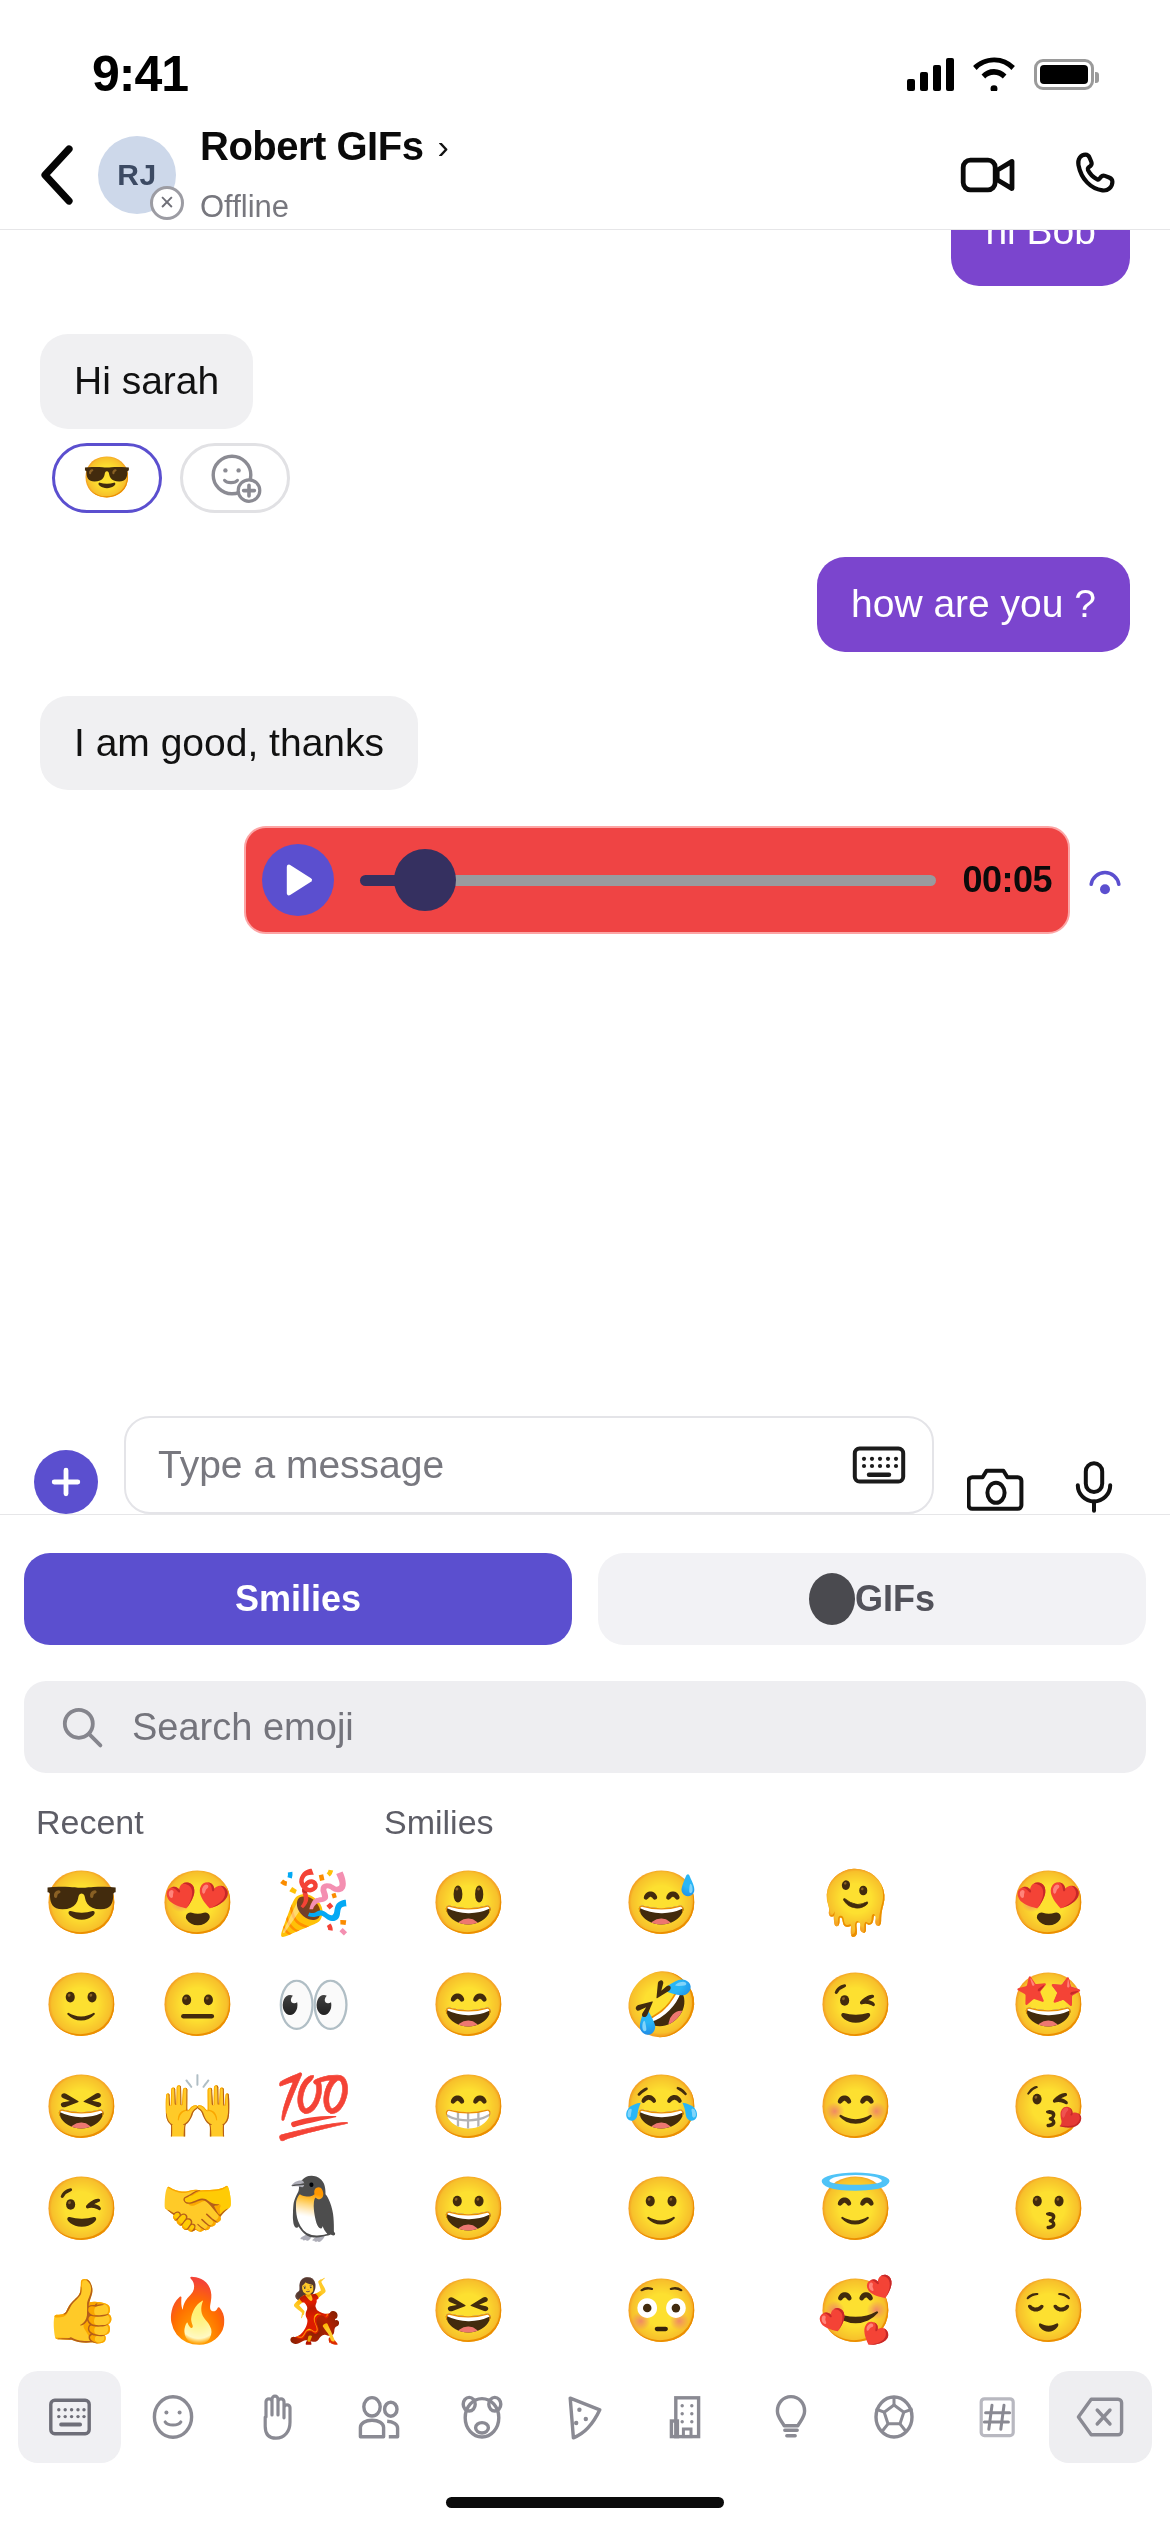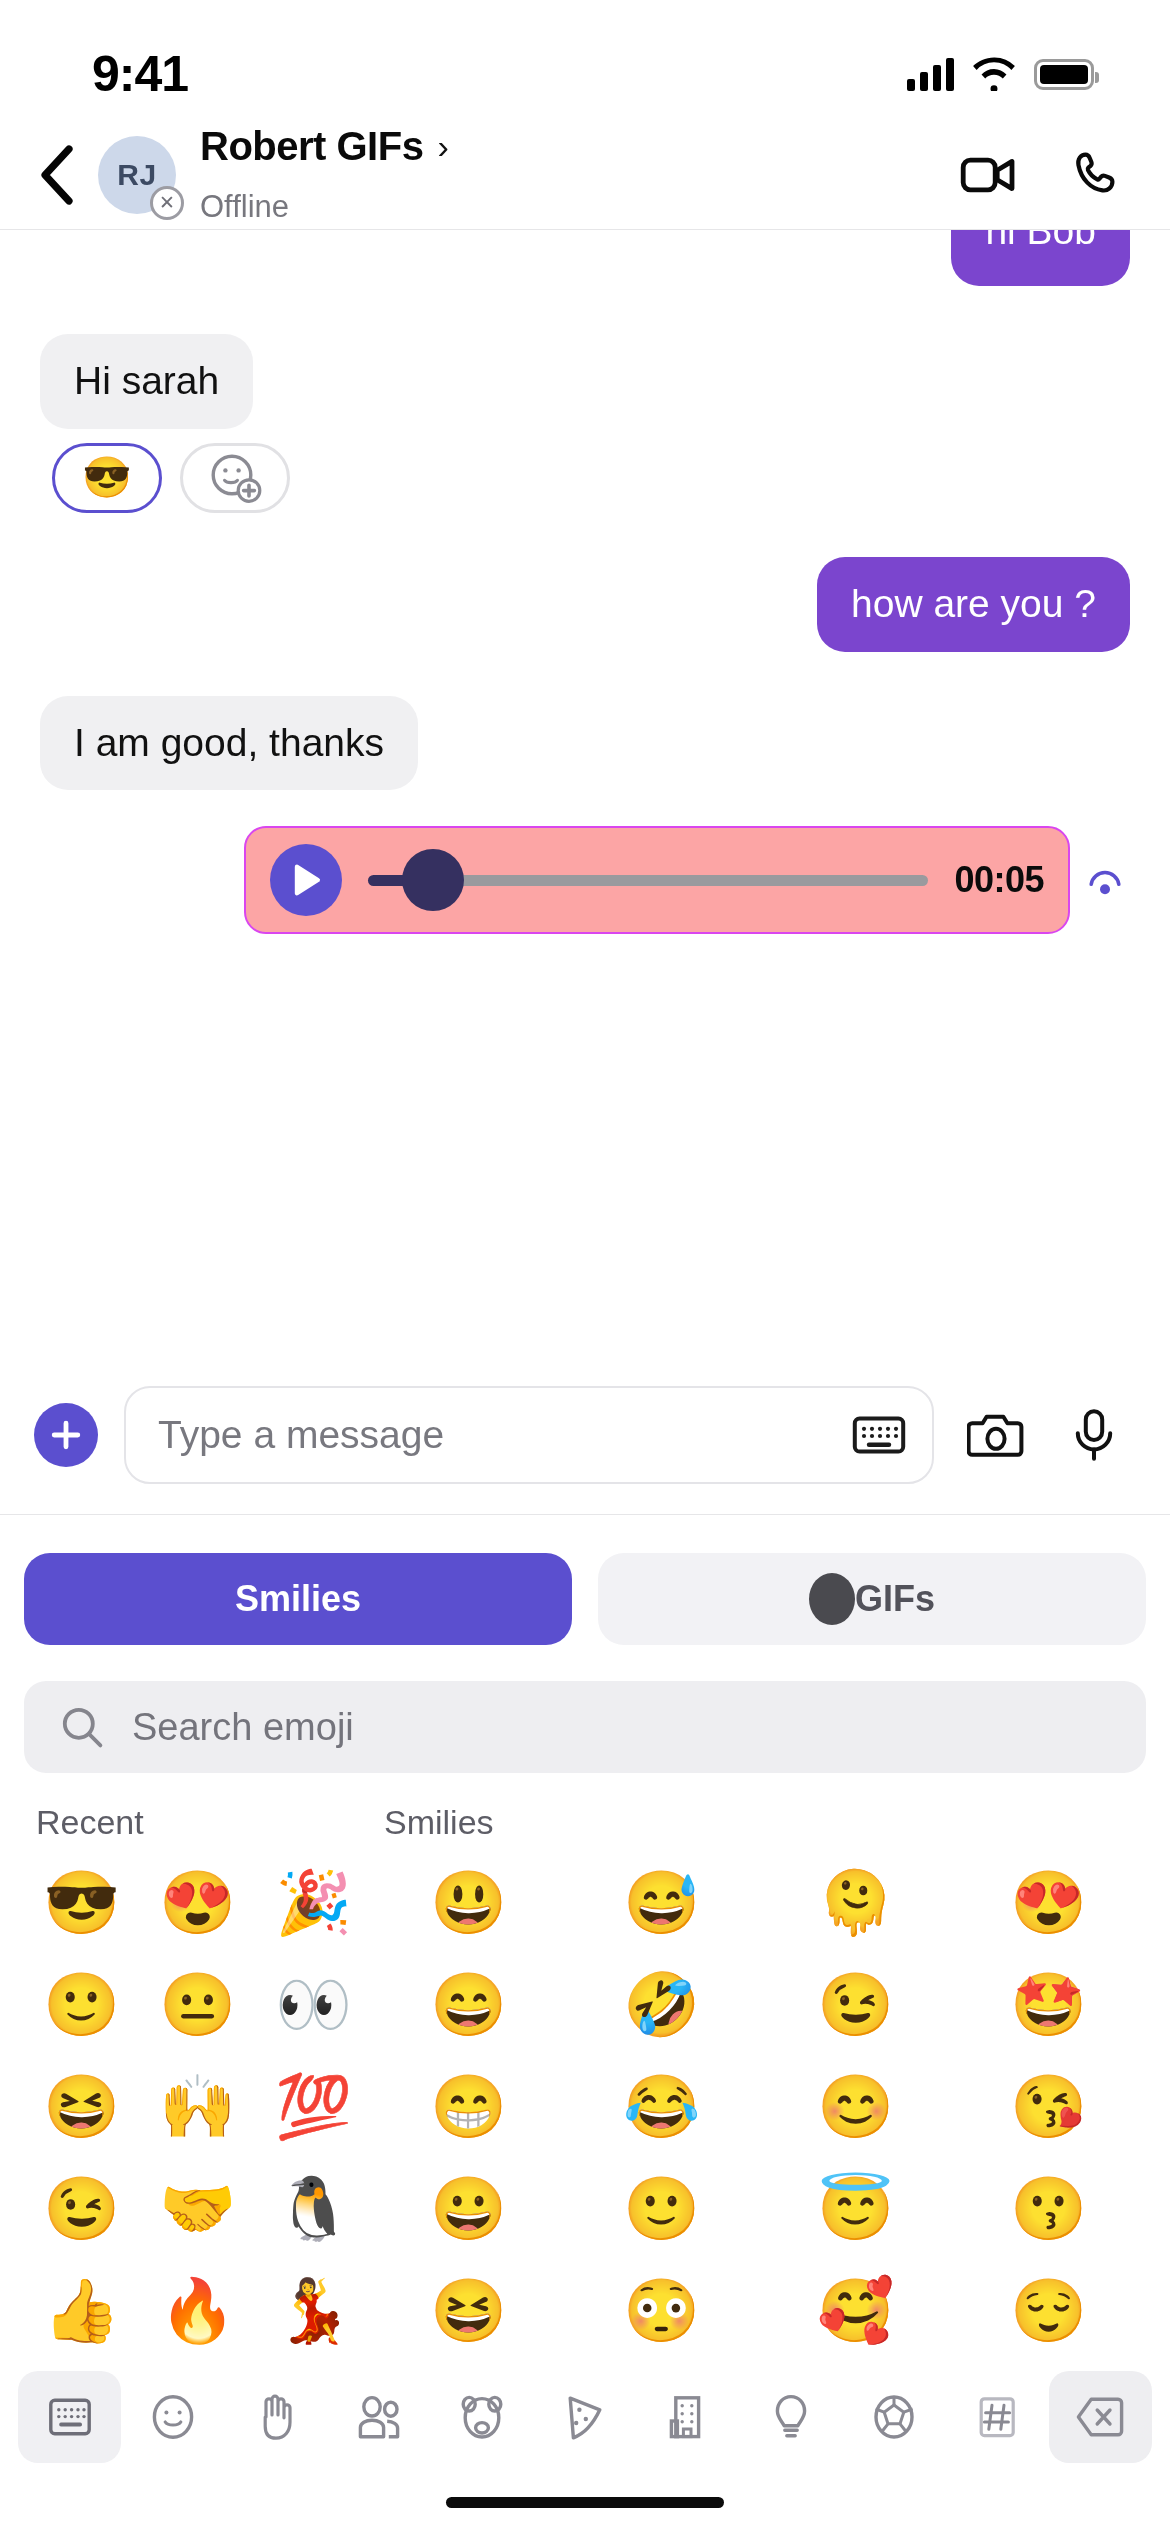--- a/index.html
+++ b/index.html
@@ -49,31 +49,31 @@
   .clip-row { height: 56px; overflow: hidden; display: flex; justify-content: flex-end; }
   .clip-row .bubble.out { margin-top: -46px; padding-bottom: 36px; }
 
   .reactions { display: flex; gap: 18px; margin: 14px 0 0 12px; }
   .reaction { height: 70px; min-width: 110px; border-radius: 36px; background: #fff; border: 3px solid #5B4FCF; display: flex; align-items: center; justify-content: center; font-size: 40px; }
   .reaction.add { border-color: #e1e1e4; }
   .reaction.add svg { display: block; }
 
   
   .voice-wrap { display: flex; align-items: center; justify-content: flex-end; margin-top: 36px; padding-right: 4px; }
-  .voice { width: 826px; height: 108px; border: 2px solid #d946ef; border-radius: 22px; background: #fca5a5; display: flex; align-items: center; padding: 0 24px; gap: 26px; }
+  .voice { width: 826px; height: 108px; border: 2px solid #fca5a5; border-radius: 22px; background: #ef4444; display: flex; align-items: center; padding: 0 16px; gap: 26px; }
   .play { width: 72px; height: 72px; border-radius: 50%; background: #5B4FCF; display: flex; align-items: center; justify-content: center; flex: 0 0 72px; }
   .track { flex: 1; position: relative; height: 12px; display: flex; align-items: center; }
   .track .filled { position: absolute; left: 0; width: 52px; height: 11px; background: #353060; border-radius: 6px; }
   .track .rest { position: absolute; left: 48px; right: 0; height: 11px; background: #9a9a9e; border-radius: 6px; }
   .track .thumb { position: absolute; left: 34px; width: 62px; height: 62px; border-radius: 50%; background: #353060; }
   .voice-time { font-size: 36px; font-weight: 700; color: #0b0b0b; letter-spacing: -0.5px; }
   .sent-ind { margin-left: 14px; width: 42px; display: flex; align-items: center; justify-content: center; }
 
   
-  .inputbar { flex: 0 0 160px; display: flex; align-items: center; padding: 0 40px 0 34px; gap: 26px; border-bottom: 1px solid #e6e6e8; }
+  .inputbar { flex: 0 0 160px; display: flex; align-items: flex-end; padding: 0 40px 0 34px; gap: 26px; border-bottom: 1px solid #e6e6e8; }
   .plus { width: 64px; height: 64px; border-radius: 50%; background: #5B4FCF; display: flex; align-items: center; justify-content: center; flex: 0 0 64px; }
   .field { flex: 1; height: 98px; border: 2px solid #e4e4e8; border-radius: 26px; display: flex; align-items: center; padding: 0 26px 0 32px; background: #fff; }
   .field .ph { flex: 1; font-size: 39px; color: #78787f; }
   .ib-icon { width: 72px; display: flex; align-items: center; justify-content: center; }
 
   
   .panel { flex: 0 0 auto; background: #fff; display: flex; flex-direction: column; }
   .tabs { display: flex; gap: 26px; padding: 38px 24px 0 24px; }
   .tab { flex: 1; height: 92px; border-radius: 26px; display: flex; align-items: center; justify-content: center; font-size: 36px; font-weight: 700; }
   .tab.active { background: #5B4FCF; color: #fff; }

